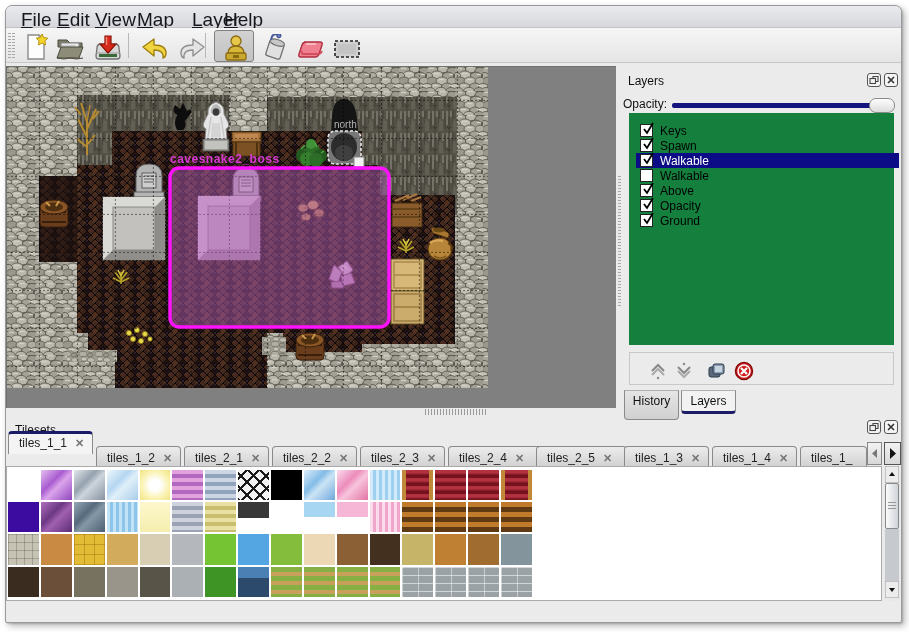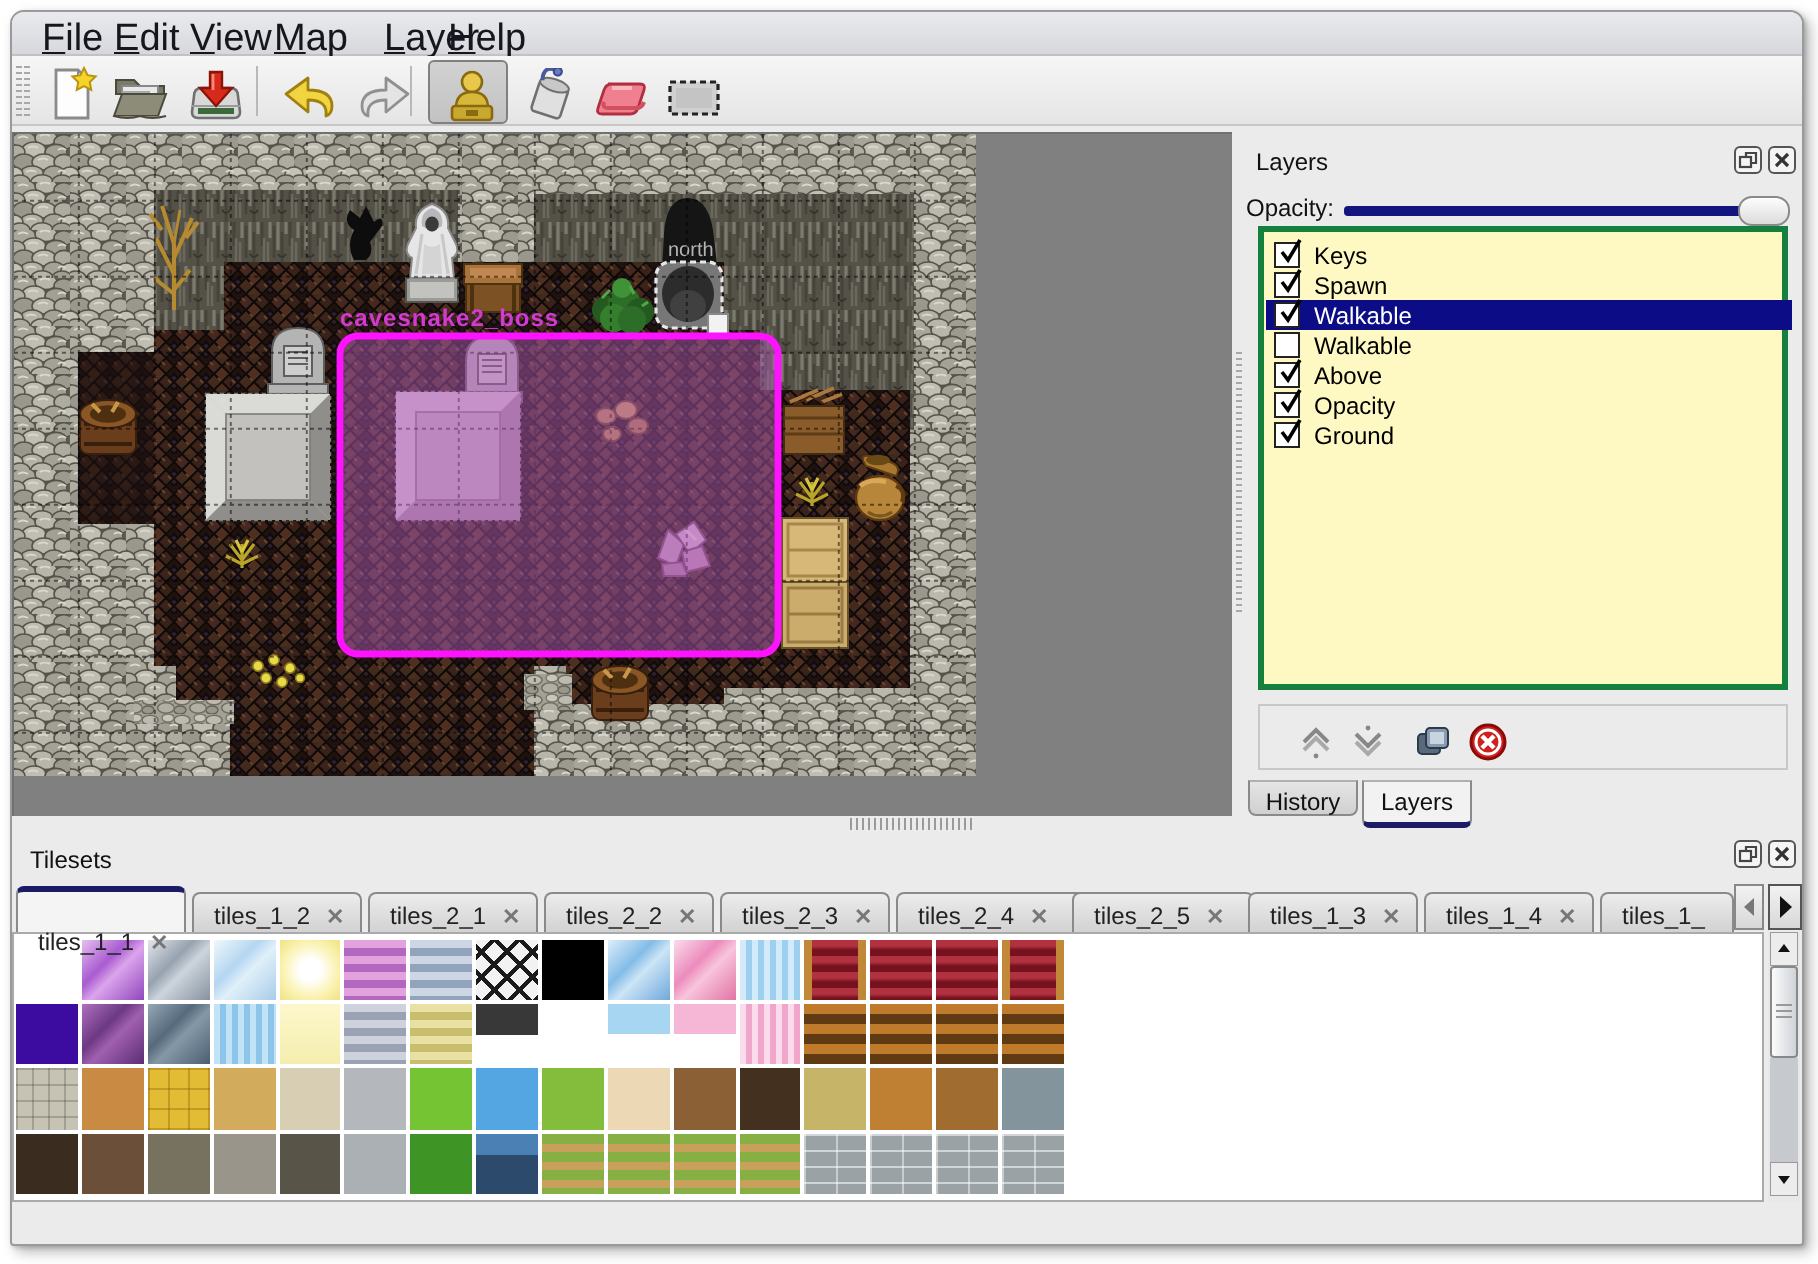--- a/index.html
+++ b/index.html
@@ -7,31 +7,31 @@
 .abs{position:absolute;}
 #menubar{position:absolute;left:5px;top:5px;width:896px;height:23px;background:linear-gradient(180deg,#e9ebee,#d6d8dd);border-bottom:1px solid #c2c2c2;}
 .mi{position:absolute;top:4px;font-size:19px;color:#16161e;}
 .mi u{text-decoration:underline;}
 #toolbar{position:absolute;left:5px;top:28px;width:896px;height:35px;background:linear-gradient(180deg,#f6f6f6,#e5e5e5);border-bottom:1px solid #c6c6c6;}
 .grip{position:absolute;width:3px;background:repeating-linear-gradient(180deg,#a8a8a8 0 1px,rgba(0,0,0,0) 1px 3px);}
 .tsep{position:absolute;top:5px;width:1px;height:25px;background:#b8b8b8;}
 #selbtn{position:absolute;left:209px;top:2px;width:40px;height:32px;background:linear-gradient(180deg,#d2d2d2,#c2c2c2);border:1px solid #808080;border-radius:3px;}
 #rdock{position:absolute;left:615px;top:66px;width:281px;height:352px;}
 .dtitle{font-size:12px;color:#111;}
-#olist{position:absolute;background:#fef9c3;border:3px solid #15803d;}
+#olist{position:absolute;background:#15803d;border:6px solid #15803d;}
 .lrow{position:absolute;left:1px;width:263px;height:15px;font-size:12px;color:#000;}
 .lrow.sel{background:#0c0c86;color:#fff;}
 .cb{position:absolute;left:4px;top:1px;width:13px;height:13px;background:#fff;border:1px solid #222;}
 .cb svg{position:absolute;left:0px;top:-3px;}
 .ltext{position:absolute;left:24px;top:1px;}
-.stab{position:absolute;height:18px;font-size:12px;color:#111;text-align:center;border:1px solid #8a8a8a;border-top:1px solid #b0b0b0;border-radius:0 0 4px 4px;background:linear-gradient(180deg,#e5e5e5,#d0d0d0);padding-top:3px;}
+.stab{position:absolute;height:30px;font-size:12px;color:#111;text-align:center;border:1px solid #8a8a8a;border-top:1px solid #b0b0b0;border-radius:0 0 4px 4px;background:linear-gradient(180deg,#e5e5e5,#d0d0d0);padding-top:3px;}
 .stab.act{background:#f2f2f2;border-bottom:3px solid #1c1c66;height:24px;z-index:3;}
 #tsdock{position:absolute;left:5px;top:417px;width:896px;height:184px;}
 .ttab{position:absolute;top:29px;height:20px;font-size:12px;color:#222;padding:4px 0 0 10px;border:1px solid #8a8a8a;border-bottom:none;border-radius:4px 4px 0 0;background:linear-gradient(180deg,#ececec,#d2d2d2);}
-.ttab.act{background:#f4f4f4;border-top:3px solid #1c1c66;height:23px;padding-top:18px;z-index:3;top:26px;}
+.ttab.act{background:#f4f4f4;border-top:3px solid #1c1c66;height:23px;padding-top:2px;z-index:3;top:14px;}
 .tx{color:#777;font-size:11px;margin-left:8px;font-weight:bold;}
 .tl{position:absolute;}
 #statusbar{position:absolute;left:5px;top:601px;width:896px;height:22px;background:#ebebeb;border-top:1px solid #b0b0b0;font-size:12px;color:#222;}
 </style></head><body>
 <div id="win">
     <div id="pg">
   <div id="menubar">
     <span class="mi" style="left:16px"><u>F</u>ile</span>
     <span class="mi" style="left:52px"><u>E</u>dit</span>
     <span class="mi" style="left:90px"><u>V</u>iew</span>

